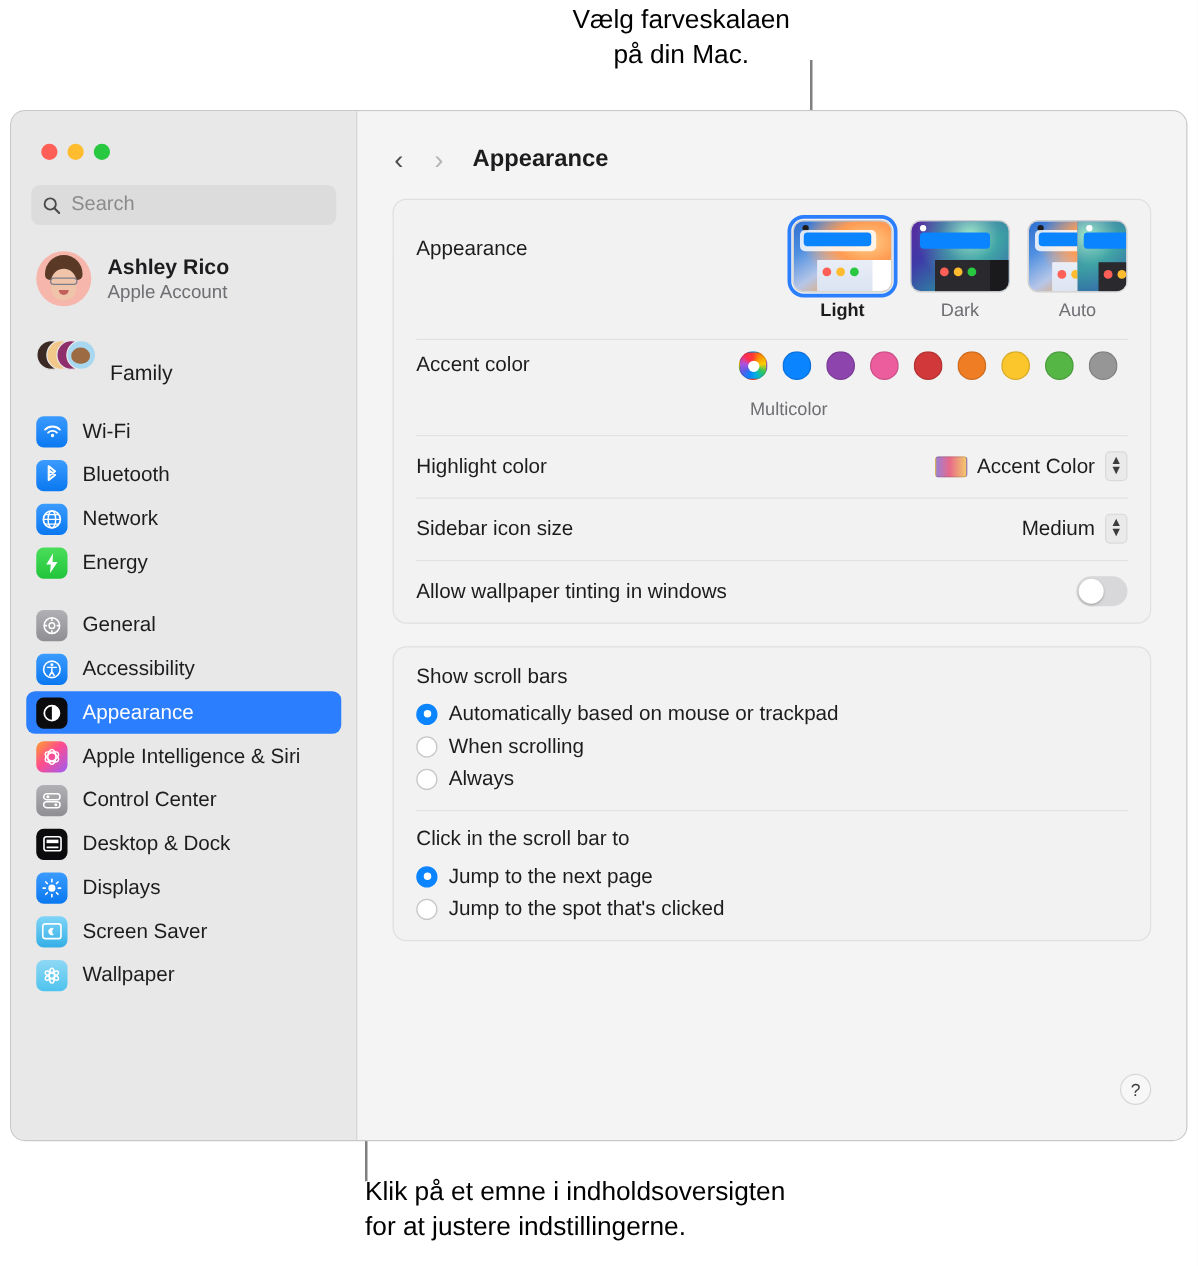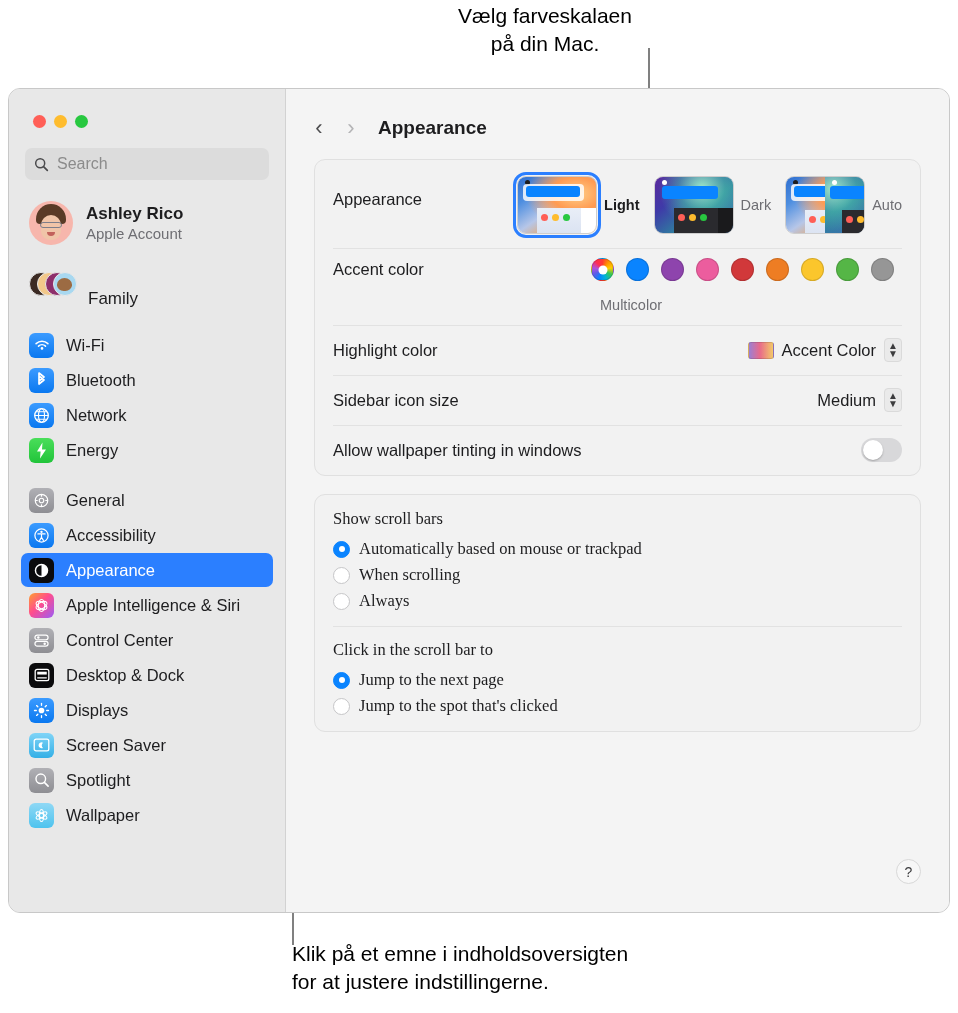--- a/index.html
+++ b/index.html
@@ -216,21 +216,21 @@
     left: 18px; right: 18px; top: 0; height: 1px;
     background: #e2e2e2;
   }
   .row-label { font-size: 16.5px; color: #1d1d1f; }
   .row-right { margin-left: auto; display: flex; align-items: center; gap: 8px; }
 
   
   #appearance-row { align-items: flex-start; padding-top: 16px; padding-bottom: 14px; min-height: 0; }
   #appearance-row .row-label { margin-top: 14px; }
   .thumbs { margin-left: auto; display: flex; gap: 14px; }
-  .thumb-wrap { display: flex; align-items: center; gap: 7px; text-align: center; }
+  .thumb-wrap { display: flex; flex-direction: column; align-items: center; gap: 7px; text-align: center; }
   .thumb {
     width: 80px; height: 58px; border-radius: 9px;
     overflow: hidden; position: relative;
     border: 1px solid rgba(0,0,0,0.15);
   }
   .thumb-wrap.sel .thumb {
     outline: 3.5px solid #2b7fff;
     outline-offset: 1.5px;
   }
   .thumb-label { font-size: 14.5px; color: #6e6e73; }
@@ -331,21 +331,21 @@
     width: 41px; height: 24px; border-radius: 12px;
     background: #d8d8da; position: relative;
   }
   .toggle .knob {
     position: absolute; left: 2px; top: 2px;
     width: 20px; height: 20px; border-radius: 50%;
     background: #fff; box-shadow: 0 1px 2px rgba(0,0,0,0.25);
   }
 
   
-  .group { padding: 14px 18px 12px 18px; position: relative; font-family: Liberation Serif, serif; }
+  .group { padding: 14px 18px 12px 18px; position: relative; }
   .group + .group::before {
     content: ""; position: absolute;
     left: 18px; right: 18px; top: 0; height: 1px;
     background: #e2e2e2;
   }
   .group-title { font-size: 16.5px; color: #1d1d1f; margin-bottom: 7px; }
   .radio-row { display: flex; align-items: center; gap: 9px; height: 26px; }
   .radio {
     width: 17px; height: 17px; border-radius: 50%;
     background: #fff; border: 1px solid #c6c6c8; flex: none;
@@ -551,29 +551,20 @@
           <span class="nav-label">Displays</span>
         </div>
         <div class="nav-item">
           <div class="app-icon ic-ss">
             <svg width="17" height="14" viewBox="0 0 18 15">
               <rect x="1.2" y="1.2" width="15.6" height="12.6" rx="2" fill="none" stroke="#fff" stroke-width="1.4"></rect>
               <path d="M10.6 5a3.2 3.2 0 10 0 5.6 3.6 3.6 0 01 0-5.6z" fill="#fff"></path>
             </svg>
           </div>
           <span class="nav-label">Screen Saver</span>
-        </div>
-        <div class="nav-item">
-          <div class="app-icon ic-spot">
-            <svg width="16" height="16" viewBox="0 0 17 17">
-              <circle cx="7.2" cy="7.2" r="5.1" fill="none" stroke="#fff" stroke-width="1.5"></circle>
-              <line x1="11" y1="11" x2="15" y2="15" stroke="#fff" stroke-width="1.7" stroke-linecap="round"></line>
-            </svg>
-          </div>
-          <span class="nav-label">Spotlight</span>
         </div>
         <div class="nav-item">
           <div class="app-icon ic-wall">
             <svg width="17" height="17" viewBox="0 0 18 18">
               <g fill="none" stroke="#fff" stroke-width="1.15">
                 <circle cx="9" cy="9" r="2.3"></circle>
                 <ellipse cx="9" cy="9" rx="2.3" ry="6.4"></ellipse>
                 <ellipse cx="9" cy="9" rx="2.3" ry="6.4" transform="rotate(60 9 9)"></ellipse>
                 <ellipse cx="9" cy="9" rx="2.3" ry="6.4" transform="rotate(120 9 9)"></ellipse>
               </g>

